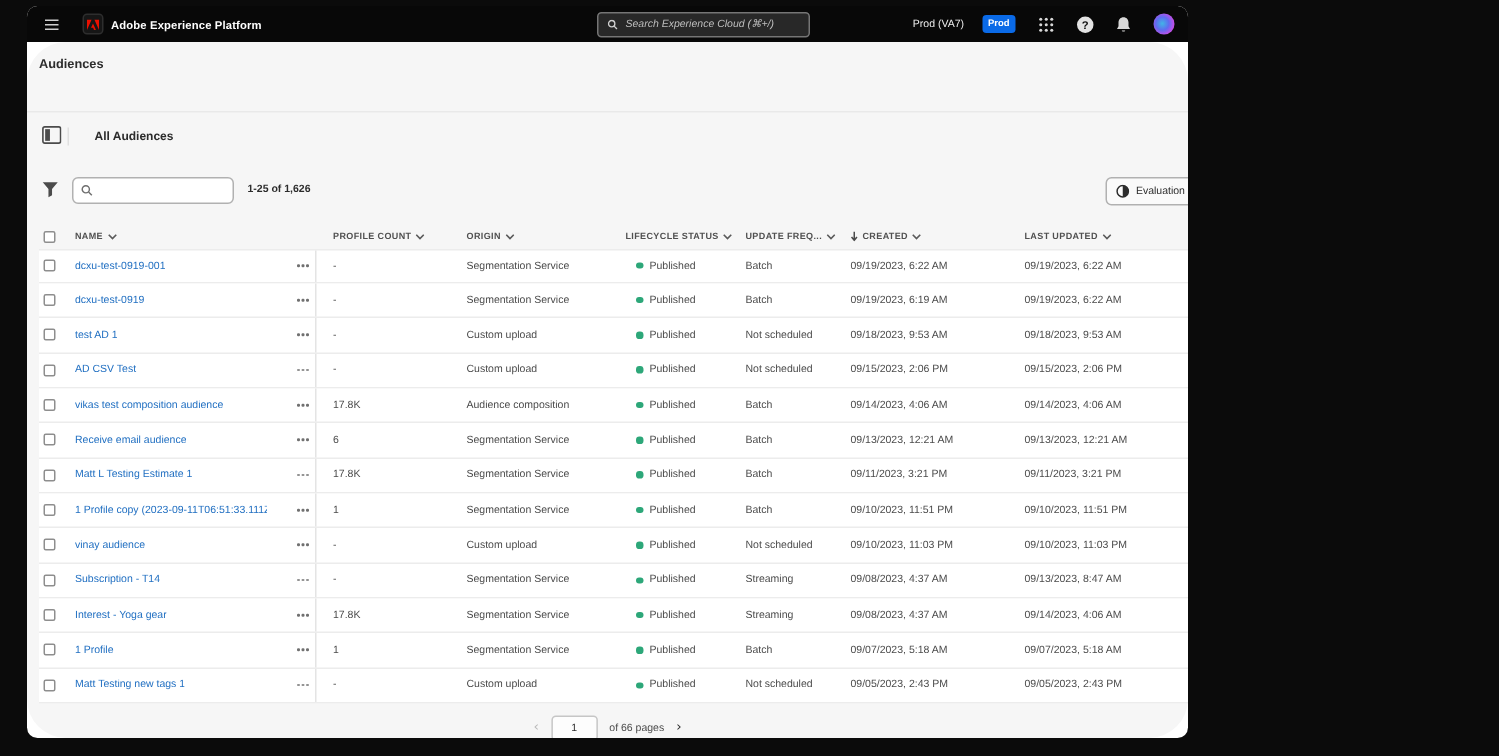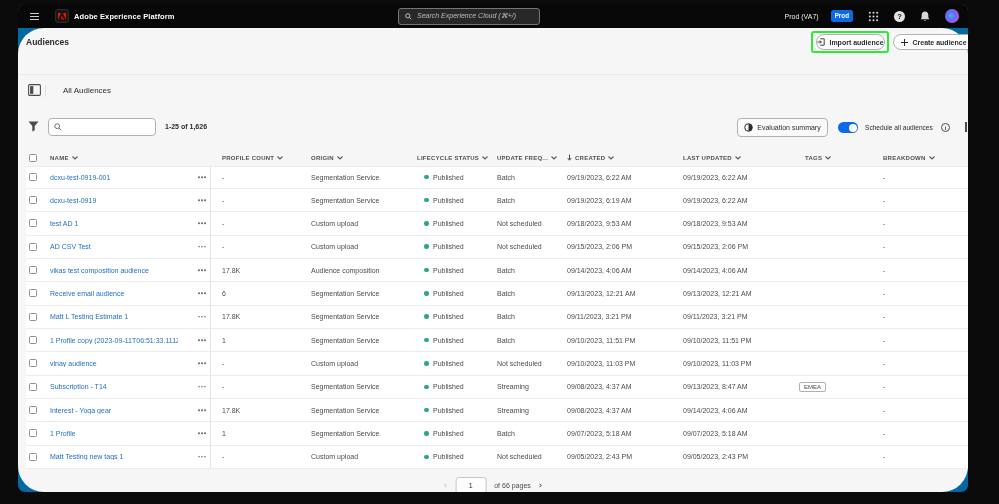--- a/index.html
+++ b/index.html
@@ -1,18 +1,18 @@
 <!DOCTYPE html>
 <html><head>
 <meta charset="utf-8">
 <style>
   * { box-sizing: border-box; margin: 0; padding: 0; }
   html,body { width:999px; height:504px; }
   body { background:#0b0b0b; font-family:"Liberation Sans",sans-serif; position:relative; overflow:hidden; }
-  .window { position:absolute; left:18px; top:4px; width:950px; height:488px; border-radius:7px; overflow:hidden; background:#0369a1; }
+  .window { position:absolute; left:18px; top:4px; width:774px; height:488px; border-radius:7px; overflow:hidden; background:#ffffff; }
 
   
   .topbar { position:absolute; left:0; top:0; right:0; height:24px; background:#080808; }
   .hamburger { position:absolute; left:12px; top:9px; width:9px; height:7px; display:flex; flex-direction:column; justify-content:space-between; }
   .hamburger i { display:block; height:1px; background:#cfcfcf; }
   .logo-tile { position:absolute; left:37px; top:5px; width:14px; height:14px; background:#161616; border:0.5px solid #2e2e2e; border-radius:3px; display:flex; align-items:center; justify-content:center; }
   .product-title { position:absolute; left:56px; top:0; height:24px; display:flex; align-items:center; color:#ffffff; font-size:7.5px; font-weight:bold; letter-spacing:.1px; }
   .topbar-search { position:absolute; left:380px; top:3.5px; width:142px; height:17px; background:#282828; border:1px solid #757575; border-radius:3px; display:flex; align-items:center; padding:0 6px; gap:5px; }
   .topbar-search .ph { color:#bdbdbd; font-size:7px; font-style:italic; }
   .topbar-right { position:absolute; right:9px; top:0; height:24px; display:flex; align-items:center; gap:15px; }
@@ -31,21 +31,21 @@
   .create-btn { position:absolute; left:875px; top:6px; width:82px; border-radius:8px; }
 
   .tabs { position:absolute; left:8px; top:28px; display:flex; gap:14px; height:18px; }
   .tab { font-size:7.2px; color:#6e6e6e; position:relative; display:flex; align-items:center; }
   .tab.active { color:#2c2c2c; font-weight:bold; }
   .tab.active:after { content:""; position:absolute; left:0; right:0; bottom:-1px; height:1.6px; background:#2c2c2c; border-radius:1px; }
   .tab-divider { position:absolute; left:0; right:0; top:45.5px; height:1px; background:#e9e9e9; }
 
   .rail-icon { position:absolute; left:10px; top:56px; }
   .section-vdivider { position:absolute; left:27px; top:57px; width:1px; height:12px; background:#e0e0e0; }
-  .section-title { position:absolute; left:45px; top:58px; font-size:8px; font-weight:normal; color:#2c2c2c; }
+  .section-title { position:absolute; left:45px; top:58px; font-size:8px; font-weight:bold; color:#2c2c2c; }
 
   .funnel-icon { position:absolute; left:10px; top:93px; }
   .search-input { position:absolute; left:30px; top:90px; width:108px; height:18px; background:#fff; border:1px solid #b1b1b1; border-radius:4px; display:flex; align-items:center; padding:0 5px; gap:3px; }
   .result-count { position:absolute; left:147px; top:95px; font-size:7px; font-weight:bold; color:#2c2c2c; }
 
   .eval-btn { position:absolute; left:719px; top:90px; width:91px; height:19px; font-weight:normal; background:#fafafa; }
   .toggle { position:absolute; left:820px; top:94px; width:20px; height:11px; border-radius:6px; background:#0a6ae7; }
   .toggle .knob { position:absolute; right:1.5px; top:1.5px; width:8px; height:8px; border-radius:50%; background:#fff; }
   .toggle-label { position:absolute; left:847px; top:95.5px; font-size:6.6px; color:#2c2c2c; }
   .info-icon { position:absolute; left:923px; top:95px; width:9px; height:9px; border:1px solid #4b4b4b; border-radius:50%; color:#4b4b4b; font-size:6px; display:flex; align-items:center; justify-content:center; font-weight:bold; }

